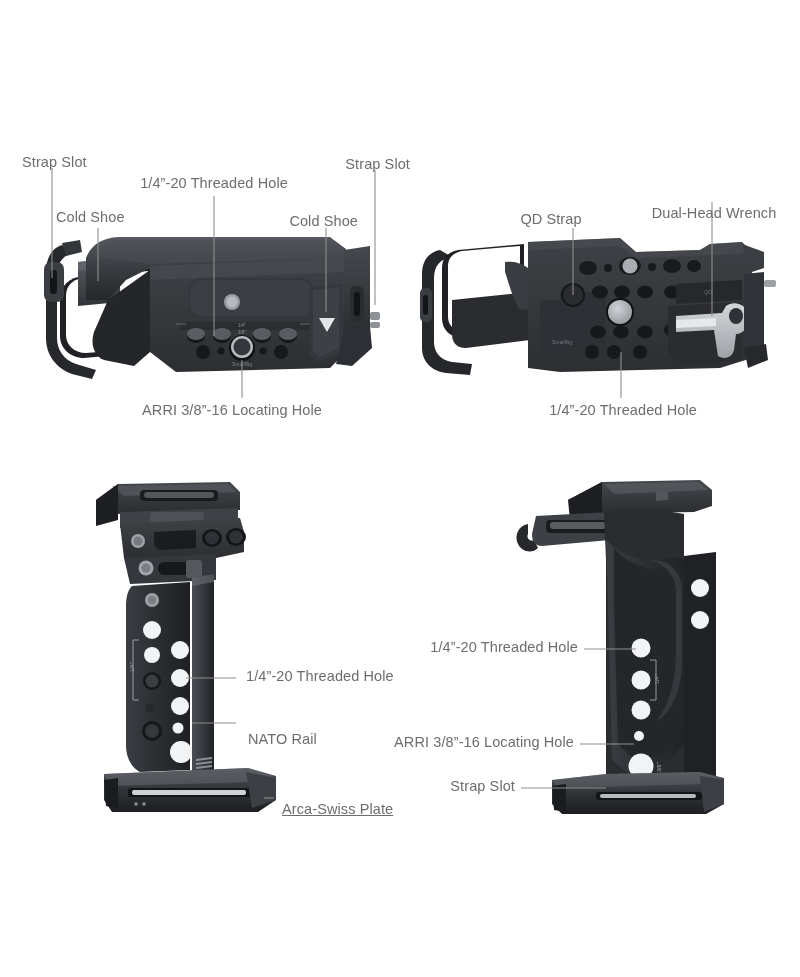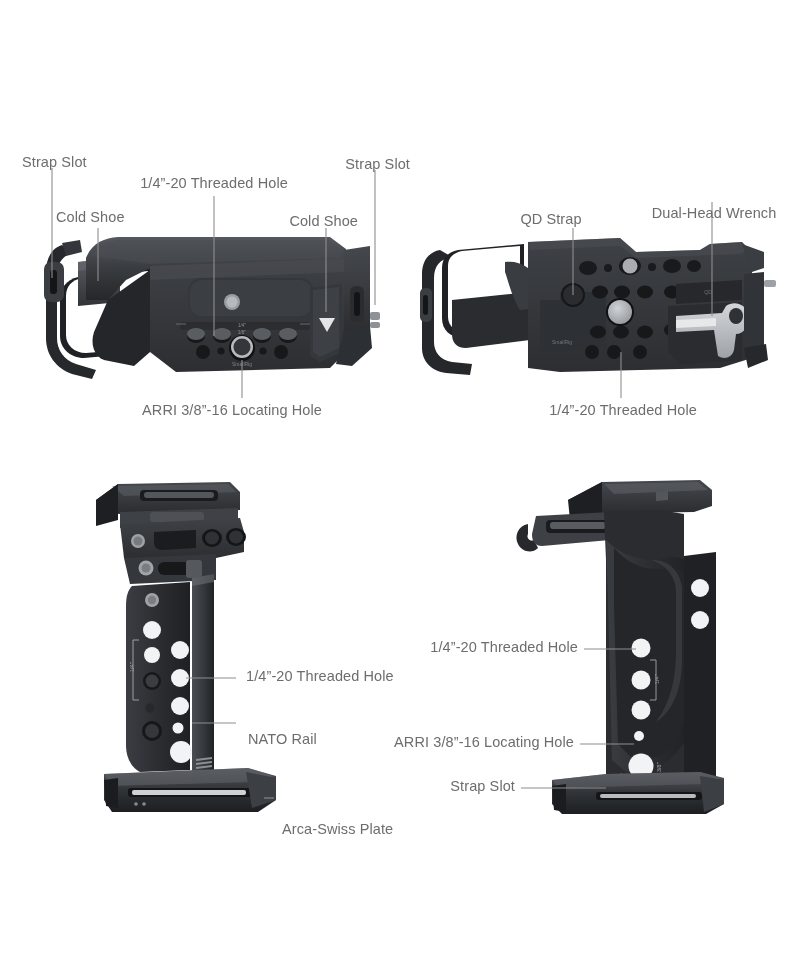--- a/index.html
+++ b/index.html
@@ -355,19 +355,19 @@
   <div class="lbl r" style="left:410px; top:157px;">Strap Slot</div>
   <div class="lbl r" style="left:358px; top:214px;">Cold Shoe</div>
   <div class="lbl c" style="left:232px; top:403px;">ARRI 3/8”-16 Locating Hole</div>
 
   <div class="lbl c" style="left:551px; top:212px;">QD Strap</div>
   <div class="lbl c" style="left:714px; top:187px;margin-top:19px;">Dual-Head Wrench</div>
   <div class="lbl c" style="left:623px; top:403px;">1/4”-20 Threaded Hole</div>
 
   <div class="lbl" style="left:246px; top:669px;">1/4”-20 Threaded Hole</div>
   <div class="lbl" style="left:248px; top:732px;">NATO Rail</div>
-  <div class="lbl" style="left:282px; top:822px;">Arca-Swiss Plate</div>
+  <div class="lbl" style="left:282px; top:802px;text-decoration:underline;">Arca-Swiss Plate</div>
 
   <div class="lbl r" style="left:578px; top:640px;">1/4”-20 Threaded Hole</div>
   <div class="lbl r" style="left:574px; top:735px;">ARRI 3/8”-16 Locating Hole</div>
   <div class="lbl r" style="left:515px; top:779px;">Strap Slot</div>
 
 </div>
 
 </body></html>

